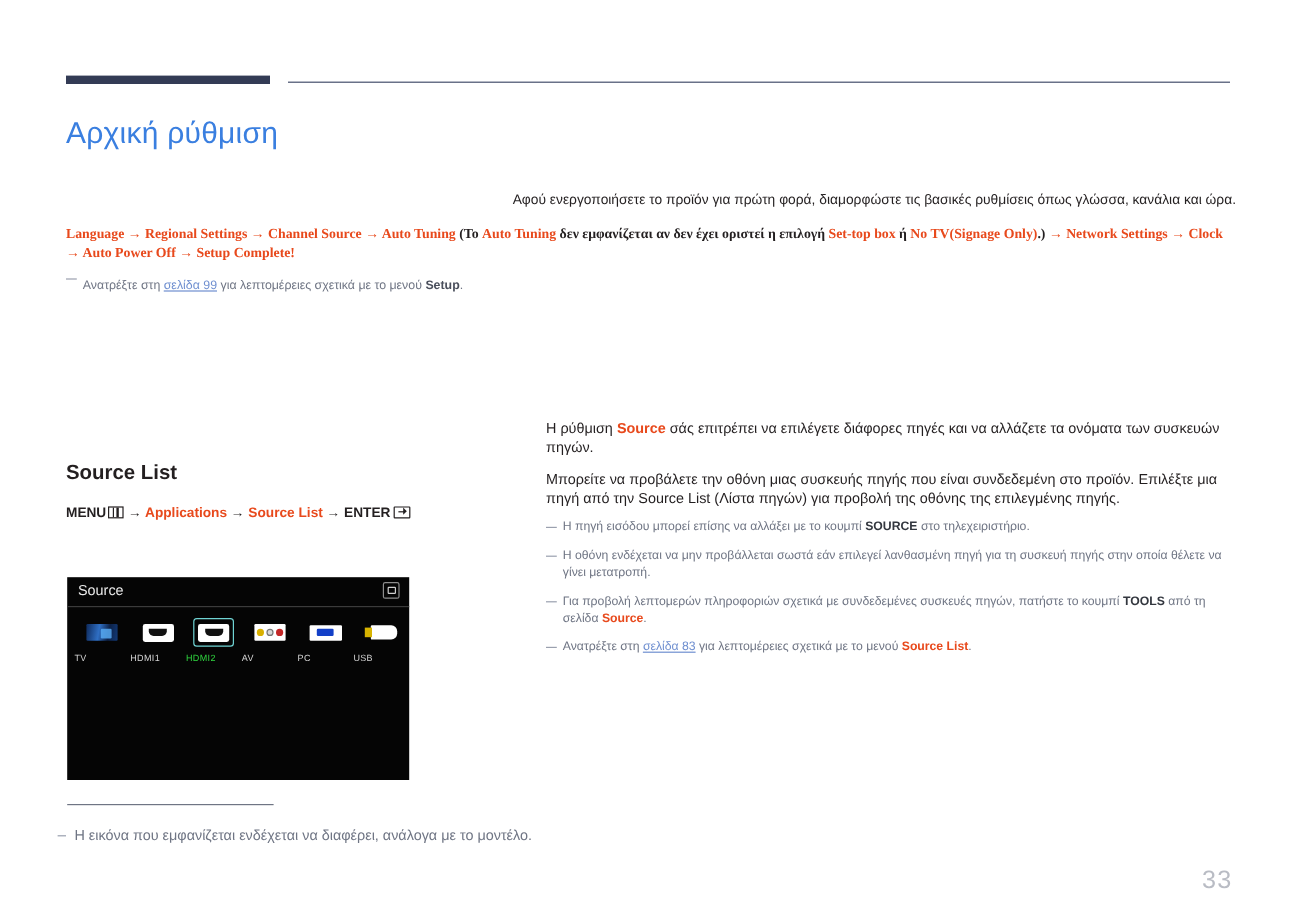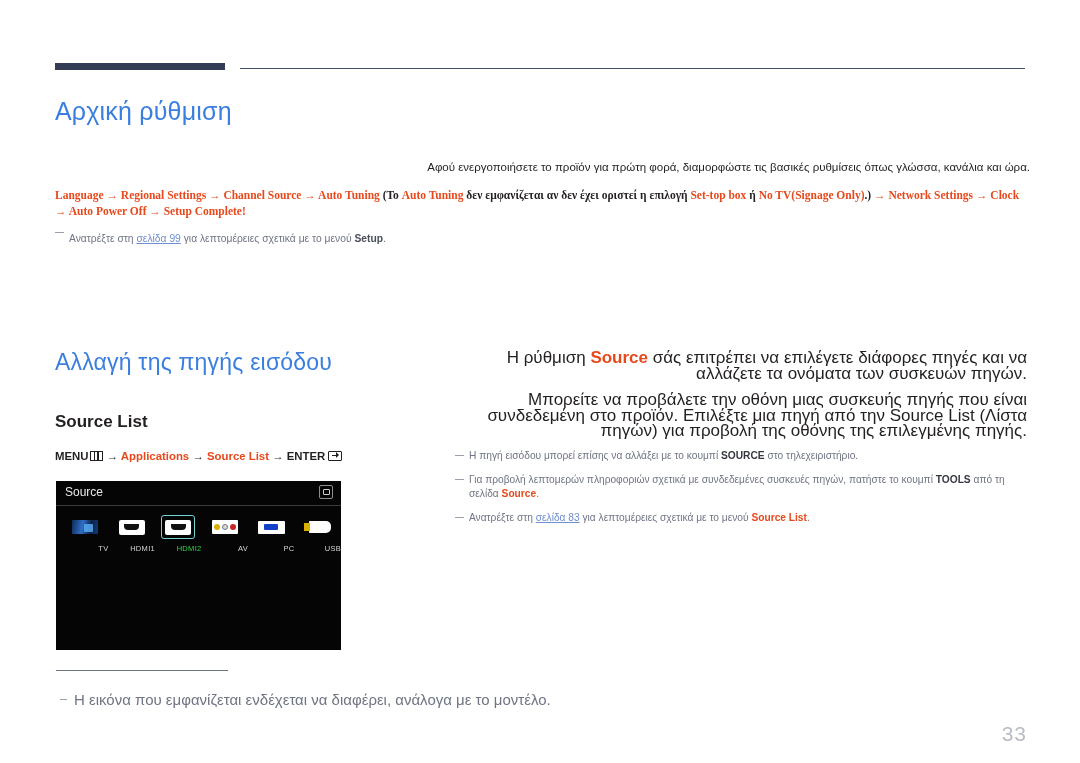--- a/index.html
+++ b/index.html
@@ -226,21 +226,21 @@
     border: 1.5px solid #cfcfcf;
     border-radius: 1px;
     box-sizing: border-box;
   }
   .osd-items {
     display: flex;
     padding: 9px 0 0 6px;
   }
   .osd-item {
     width: 47px;
-    text-align: right;
+    text-align: left;
   }
   .osd-icon-wrap {
     height: 24px;
     display: flex;
     align-items: center;
     justify-content: center;
   }
   .osd-label {
     font-size: 7.5px;
     color: #d5d5d5;
@@ -340,23 +340,23 @@
   .img-note-rule {
     position: absolute;
     left: 56px;
     top: 670px;
     width: 172px;
     height: 1px;
     background: #6f7584;
   }
   .img-note {
     position: absolute;
-    left: 60px;
+    left: 48px;
     top: 678px;
-    font-size: 15px;
+    font-size: 12px;
     color: #6f7584;
     line-height: 13px;
     padding-left: 14px;
   }
   .img-note .dash2 {
     position: absolute;
     left: 0;
     top: 6px;
     width: 7px;
     height: 1px;
@@ -364,25 +364,24 @@
   }
 
   
   .sec2-right {
     position: absolute;
     left: 455px;
     top: 350px;
     width: 572px;
   }
   .r-p {
-    font-size: 17px;
+    font-size: 12px;
     line-height: 15.5px;
     color: #231f20;
     margin: 0;
-    text-align: right;
   }
   .r-p + .r-p { padding-top: 11px; }
   .r-p .orange-b { color: #e8491c; font-weight: bold; }
   .r-note {
     font-size: 10.2px;
     line-height: 14px;
     color: #6f7584;
     margin: 0;
     padding-top: 10px;
     padding-left: 14px;
@@ -450,21 +449,20 @@
   <p class="note">
     <span class="dash"></span>
     <span>Ανατρέξτε στη</span>
     <a class="page-link" href="#">σελίδα 99</a>
     <span>για λεπτομέρειες σχετικά με το μενού</span>
     <span class="bk">Setup</span><span>.</span>
   </p>
 </div>
 
 <div class="sec2-left">
-  <h2 class="blue-title">Αλλαγή της πηγής εισόδου</h2>
   <h3 class="sub-title">Source List</h3>
 
   <p class="menu-path">
     <span>MENU</span><span class="ico-menu"></span>
     <span>→</span>
     <span class="orange">Applications</span>
     <span>→</span>
     <span class="orange">Source List</span>
     <span>→</span>
     <span>ENTER</span><span class="ico-enter"></span>
@@ -552,20 +550,24 @@
 
   <p class="r-p">Μπορείτε να προβάλετε την οθόνη μιας συσκευής πηγής που είναι συνδεδεμένη στο προϊόν. Επιλέξτε μια πηγή από την Source List (Λίστα πηγών) για προβολή της οθόνης της επιλεγμένης πηγής.</p>
 
   <p class="r-note">
     <span class="dash"></span>
     <span>Η πηγή εισόδου μπορεί επίσης να αλλάξει με το κουμπί</span>
     <span class="bk">SOURCE</span>
     <span>στο τηλεχειριστήριο.</span>
   </p>
 
+  <p class="r-note">
+    <span class="dash"></span>
+    <span>Η οθόνη ενδέχεται να μην προβάλλεται σωστά εάν επιλεγεί λανθασμένη πηγή για τη συσκευή πηγής στην οποία θέλετε να γίνει μετατροπή.</span>
+  </p>
 
   <p class="r-note">
     <span class="dash"></span>
     <span>Για προβολή λεπτομερών πληροφοριών σχετικά με συνδεδεμένες συσκευές πηγών, πατήστε το κουμπί</span>
     <span class="bk">TOOLS</span>
     <span>από τη σελίδα</span>
     <span class="orange-b">Source</span><span>.</span>
   </p>
 
   <p class="r-note">

